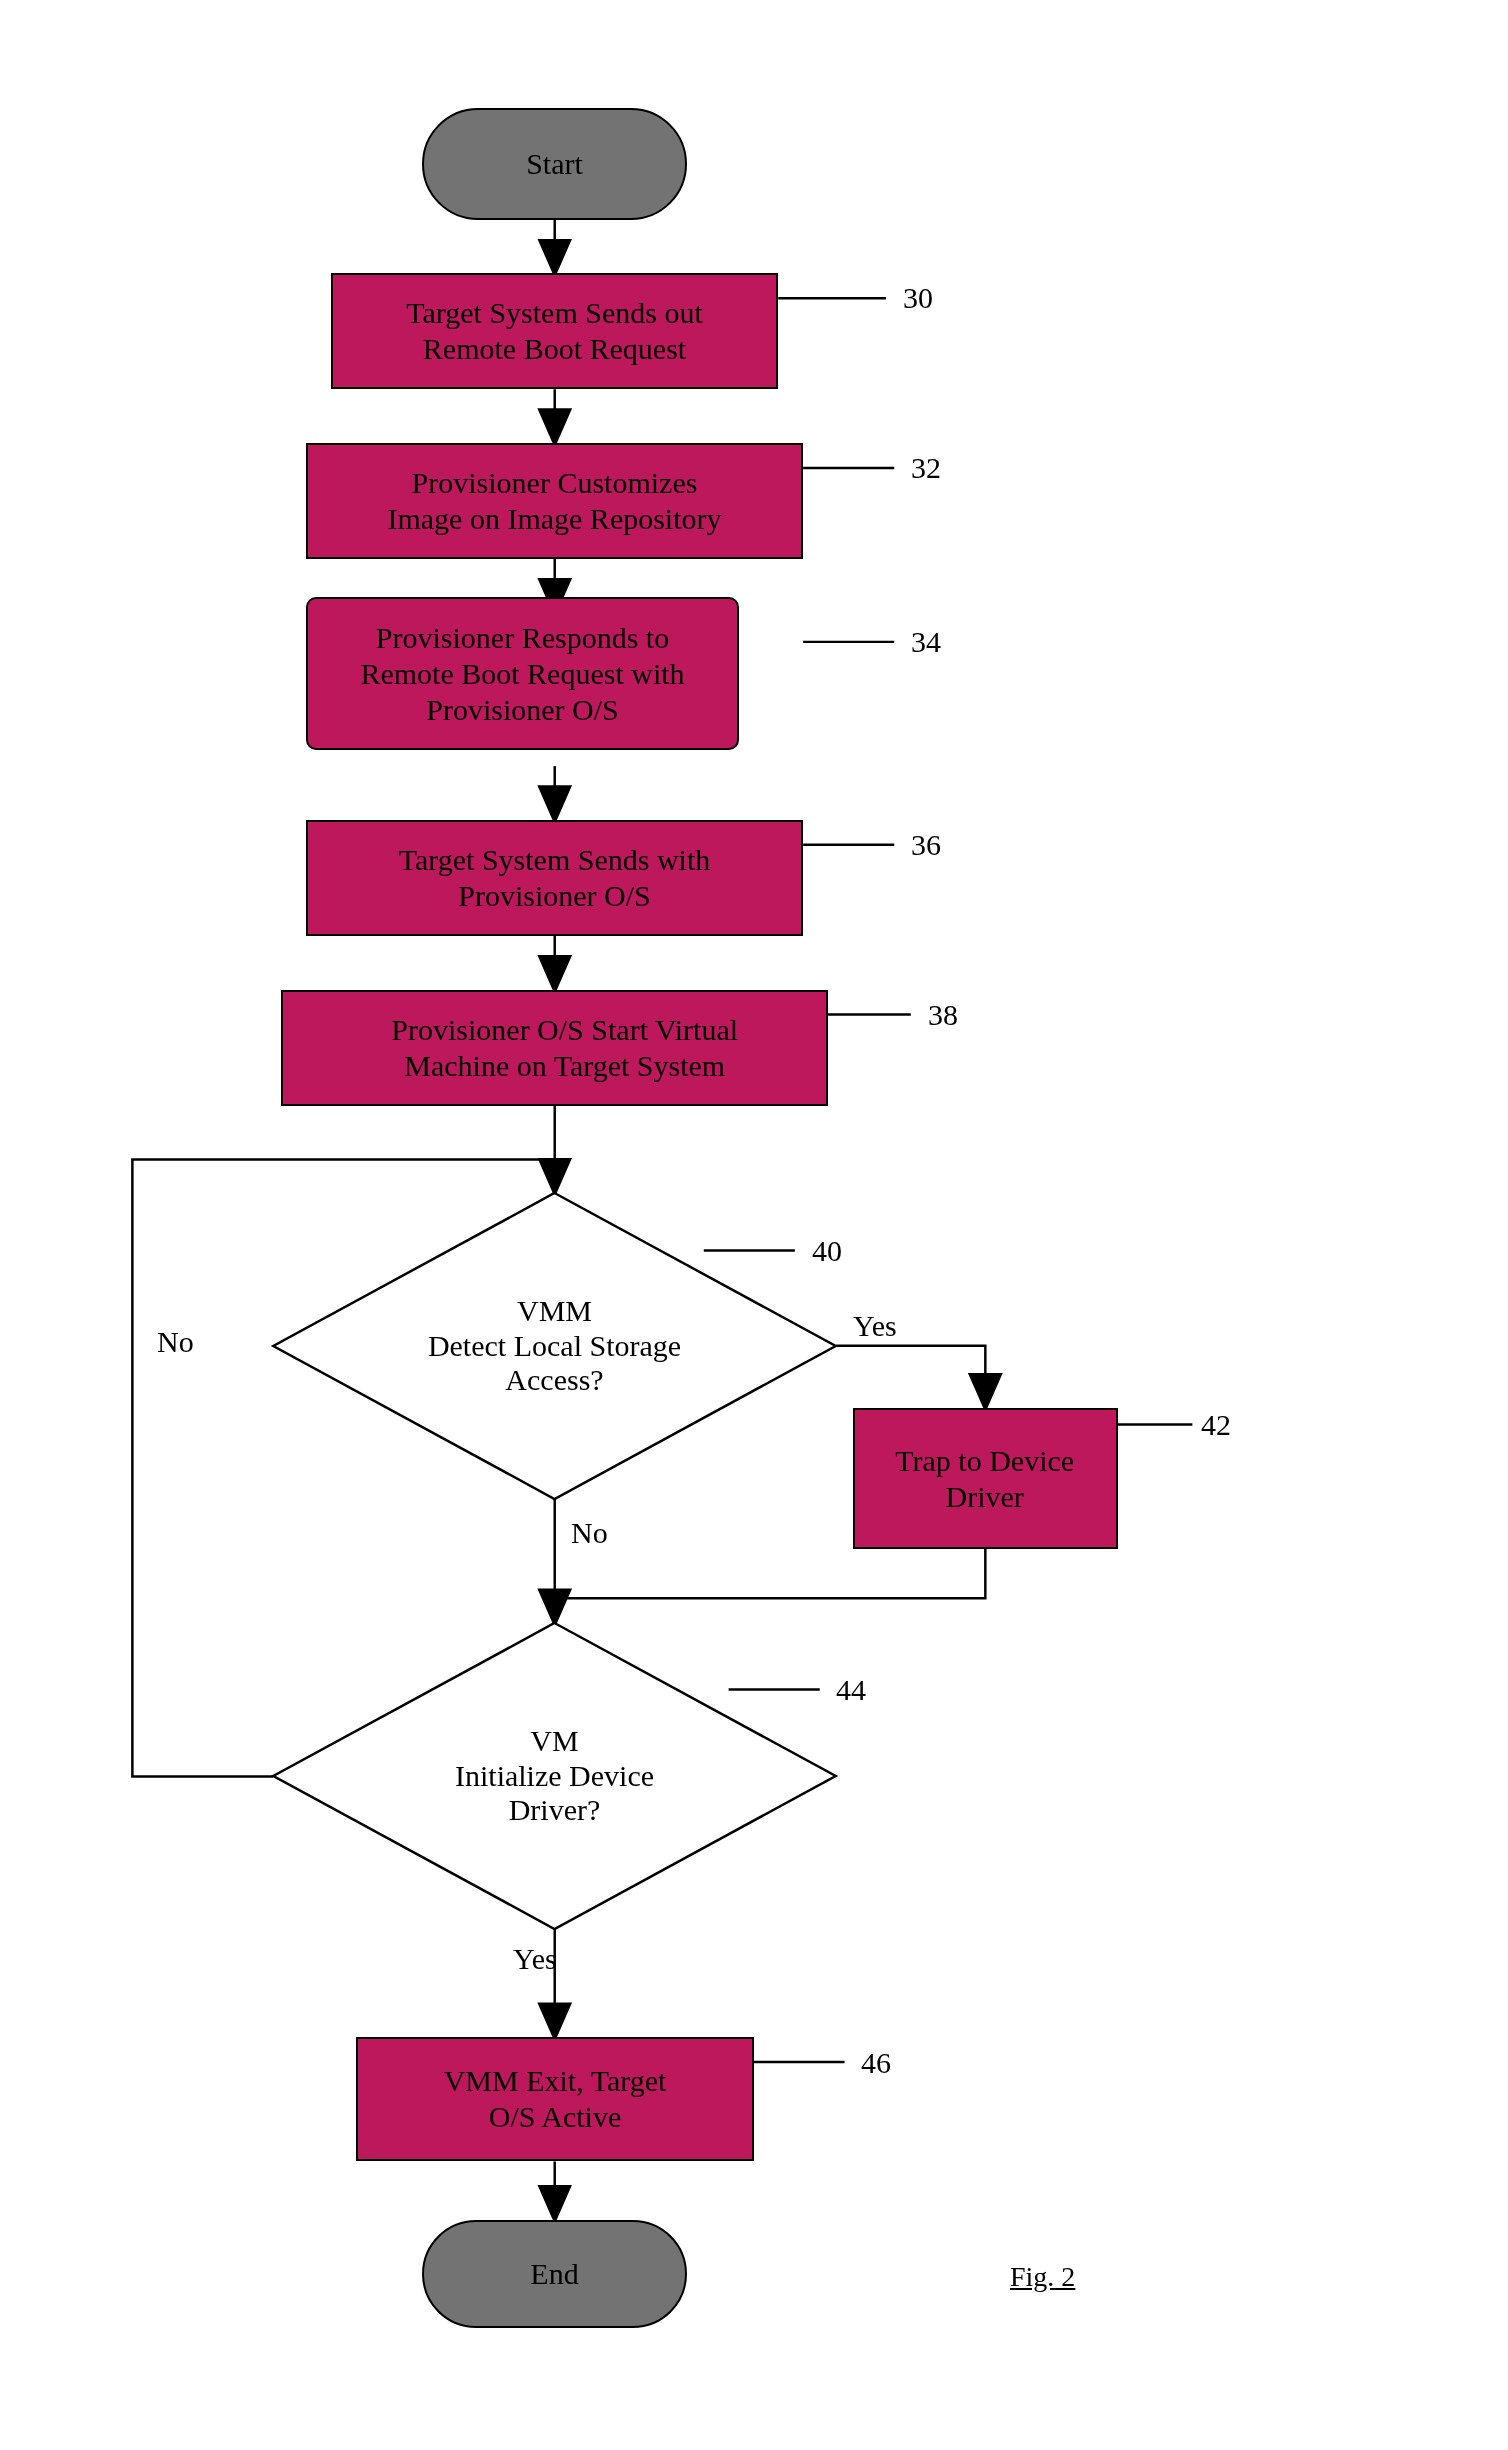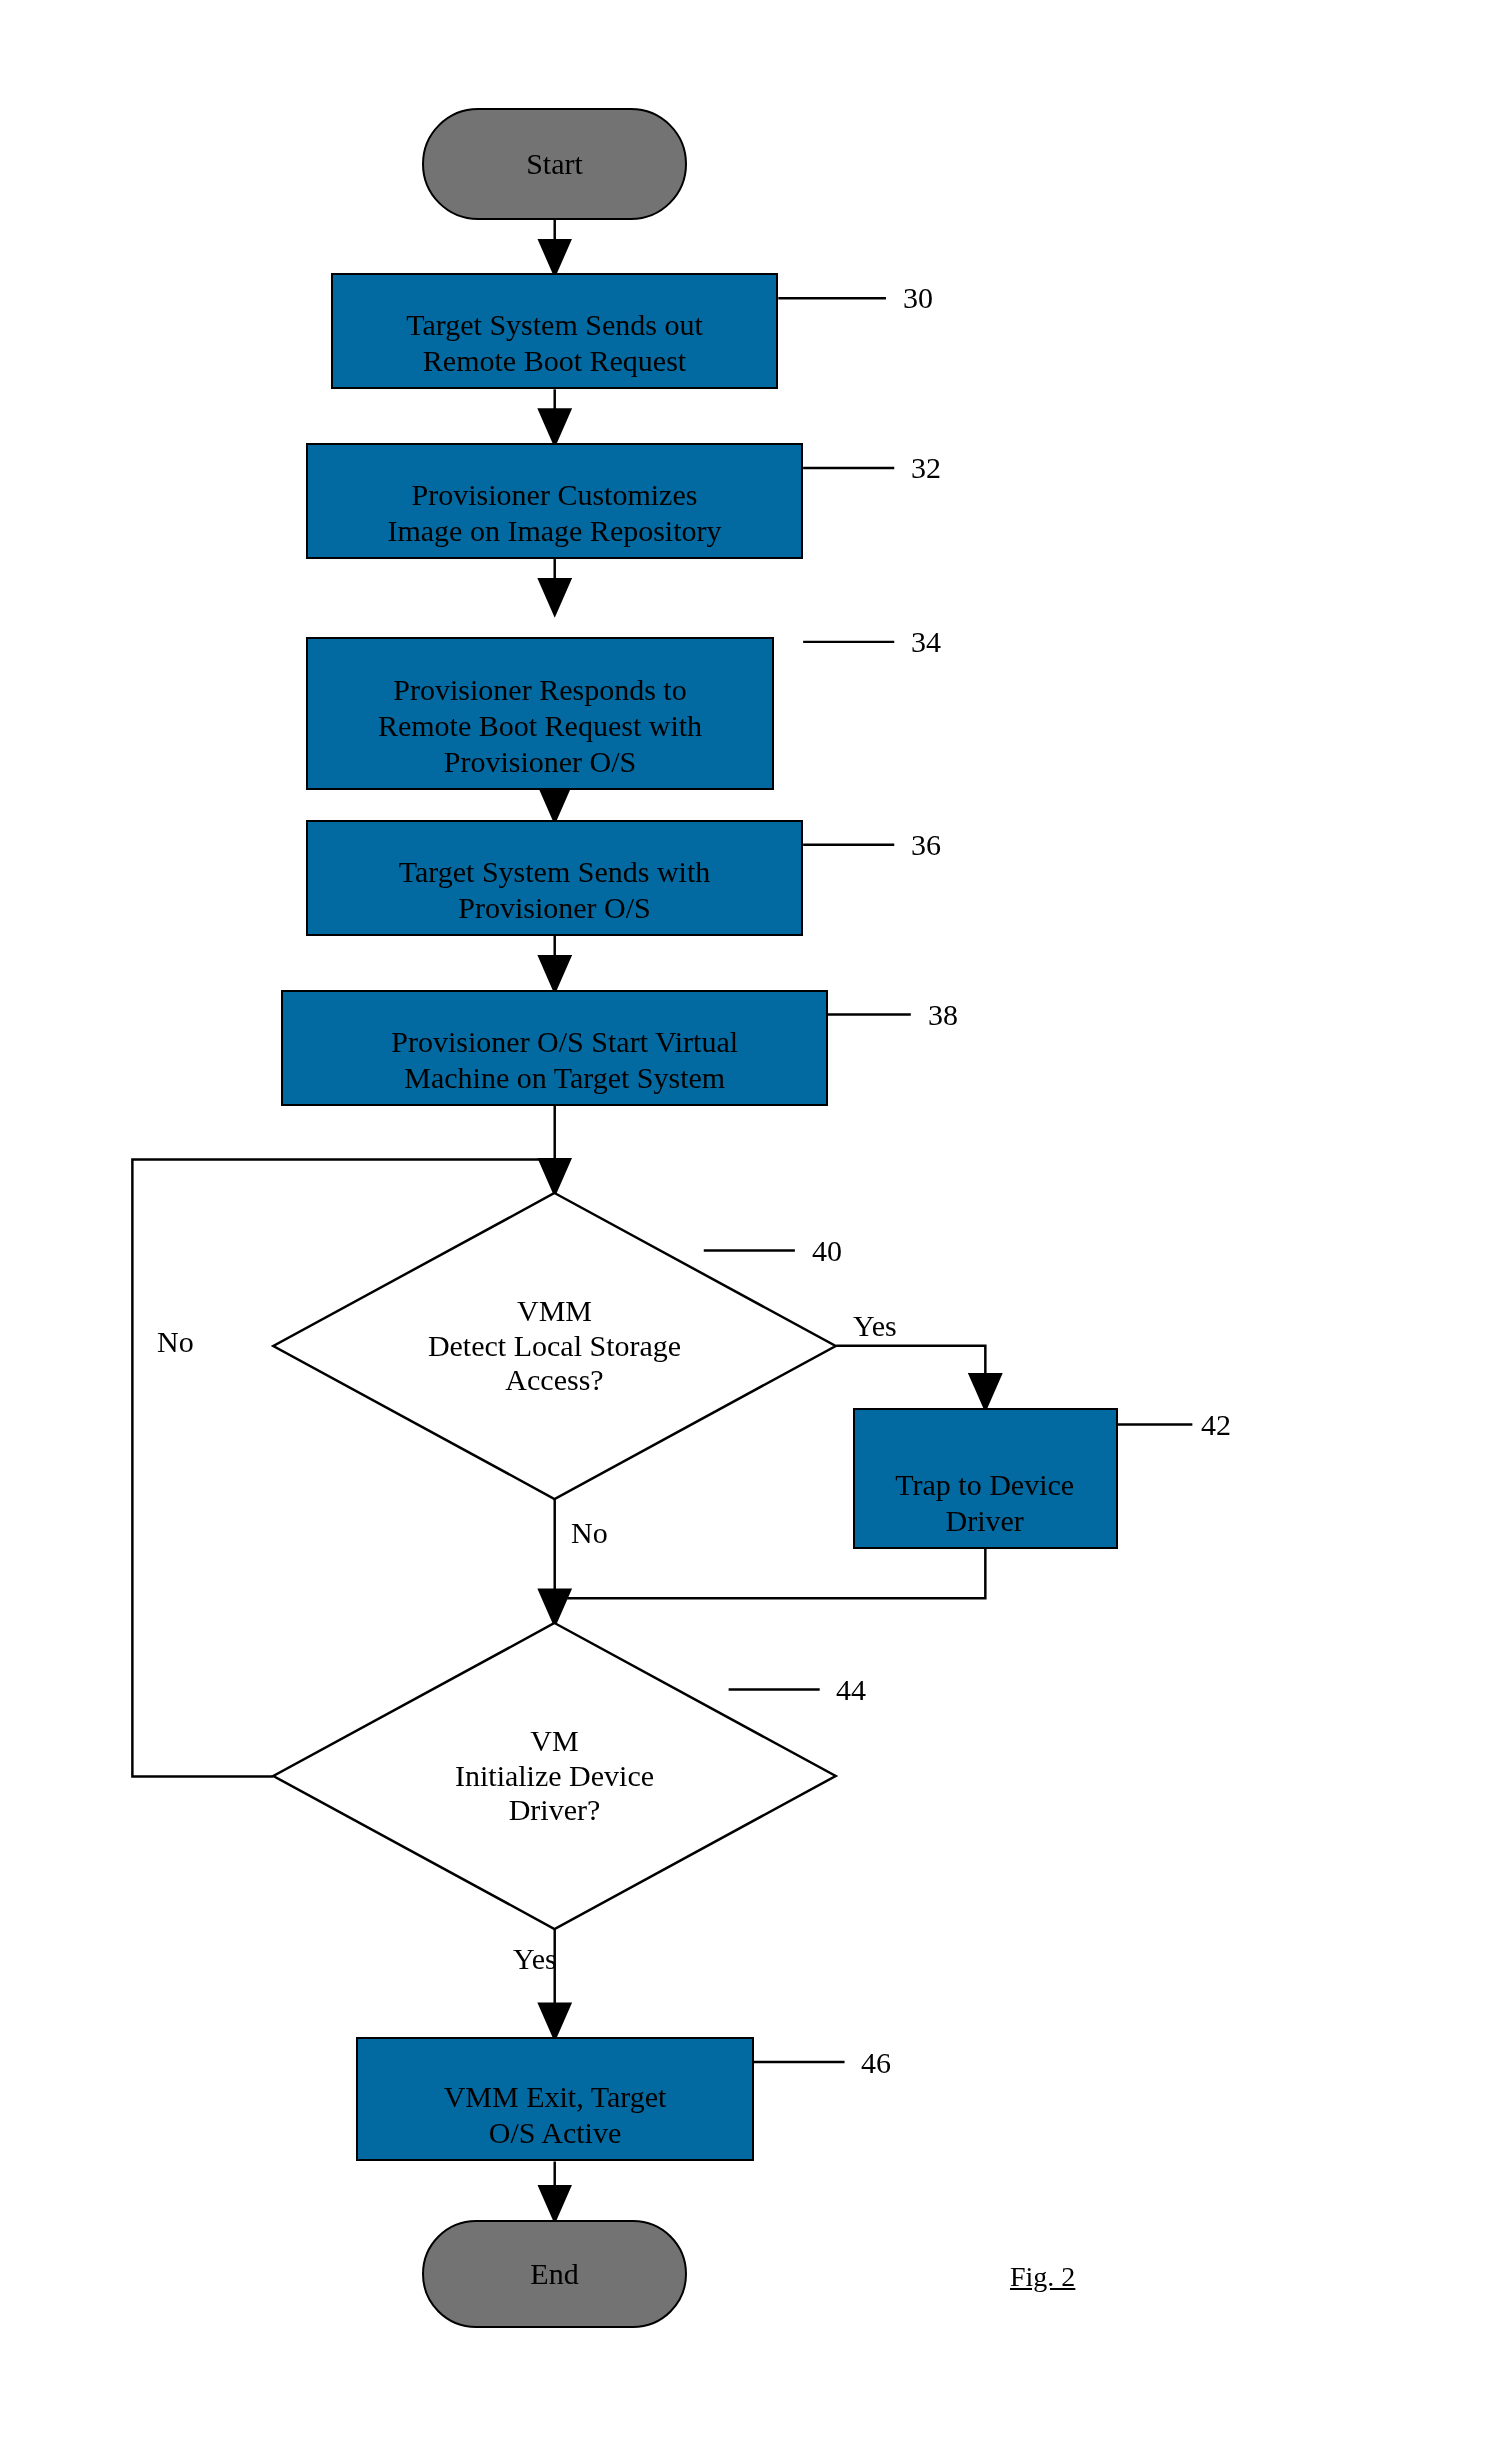--- a/index.html
+++ b/index.html
@@ -11,24 +11,24 @@
     color: #000;
   }
   .canvas {
     position: relative;
     width: 1508px;
     height: 2450px;
   }
   .box {
     position: absolute;
     border: 2.5px solid #000;
-    background: #0369a1;
+    background: #be185d;
     box-sizing: border-box;
     display: flex;
-    align-items: flex-end;
+    align-items: center;
     justify-content: center;
     text-align: center;
     line-height: 1.2;
     padding: 8.3px 16.6px;
   }
   .terminator {
     position: absolute;
     border: 2.5px solid #000;
     background: #737373;
     box-sizing: border-box;
@@ -135,21 +135,21 @@
 Remote Boot Request</span>
   </div>
   <div class="label" style="left:870px; top:248px;">30</div>
 
   <div class="box" style="left:273px; top:410px; width:497px; height:116px;">
     <span style="white-space:pre-line;">Provisioner Customizes
 Image on Image Repository</span>
   </div>
   <div class="label" style="left:878px; top:418px;">32</div>
 
-  <div class="box" style="left:273px; top:604px; width:468px; height:153px;">
+  <div class="box" style="left:273px; top:564px; width:433px; height:153px;border-radius:10px;">
     <span style="white-space:pre-line;">Provisioner Responds to
 Remote Boot Request with
 Provisioner O/S</span>
   </div>
   <div class="label" style="left:878px; top:592px;">34</div>
 
   <div class="box" style="left:273px; top:787px; width:497px; height:116px;">
     <span style="white-space:pre-line;">Target System Sends with
 Provisioner O/S</span>
   </div>

